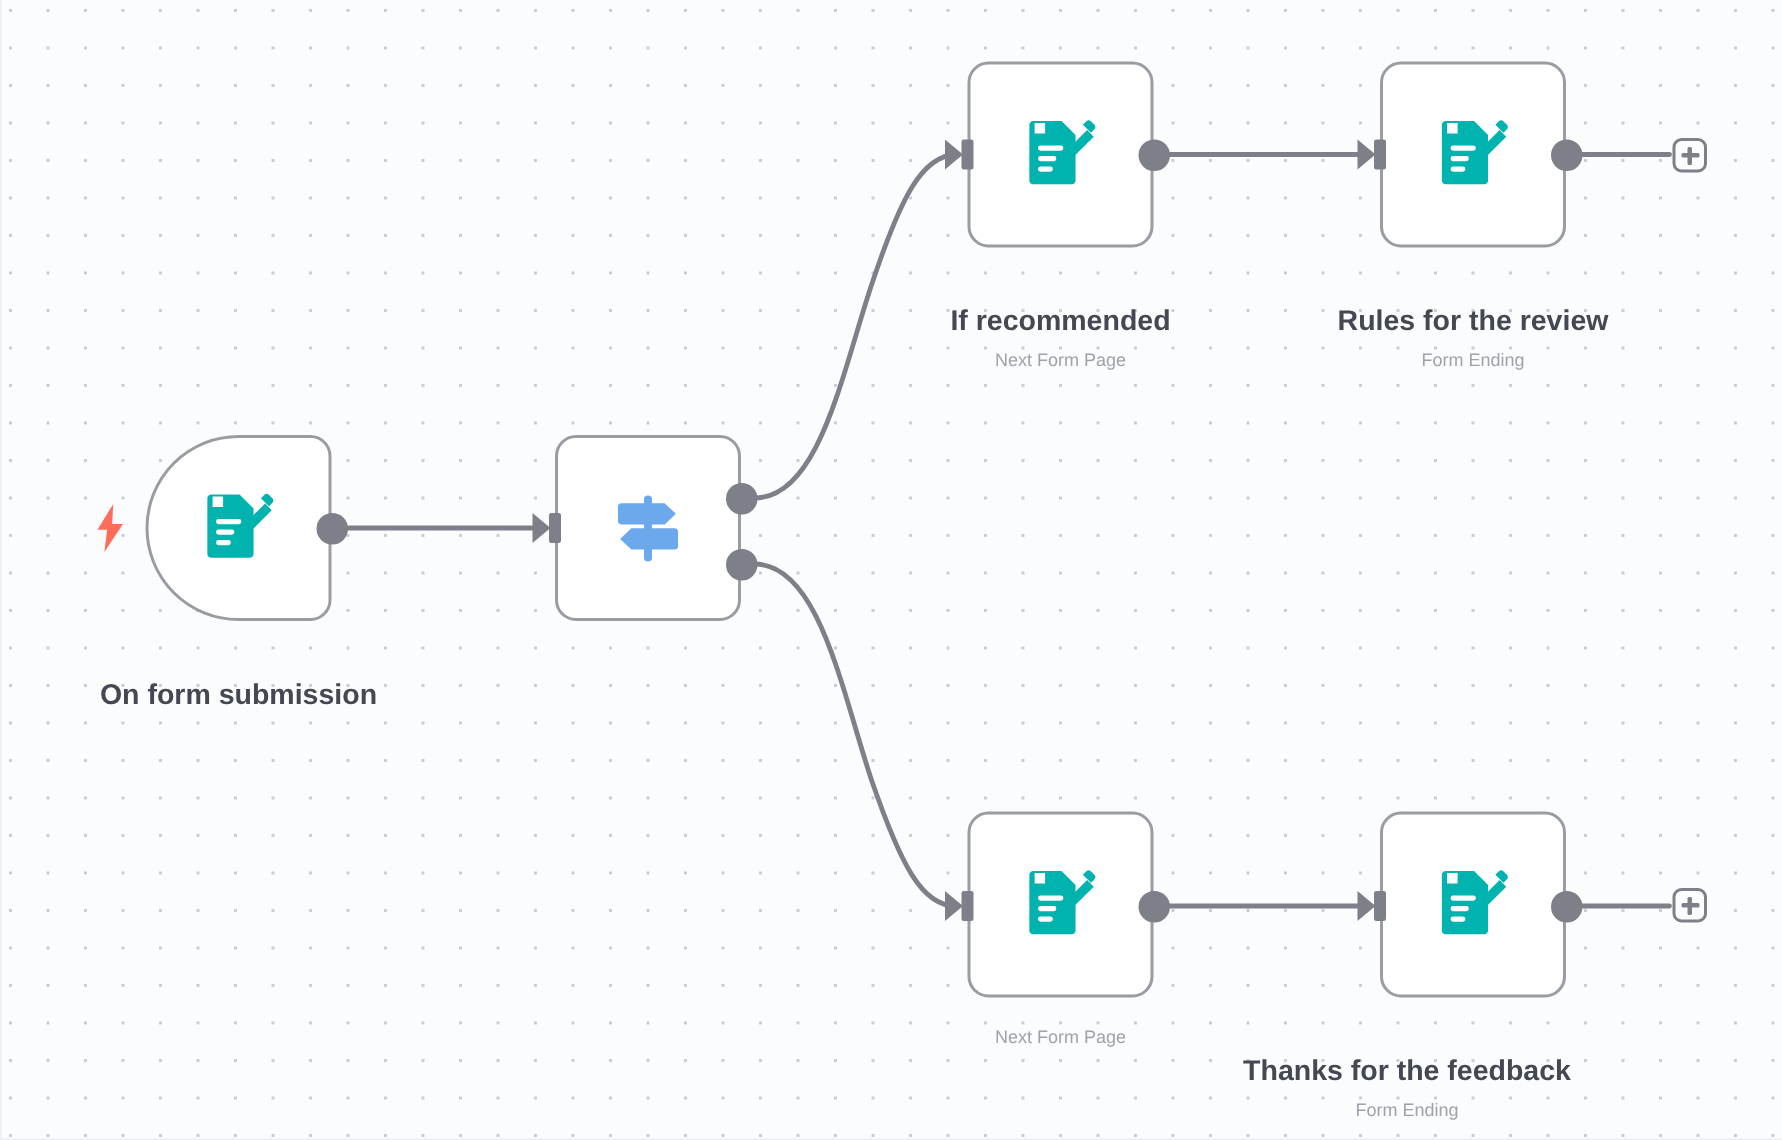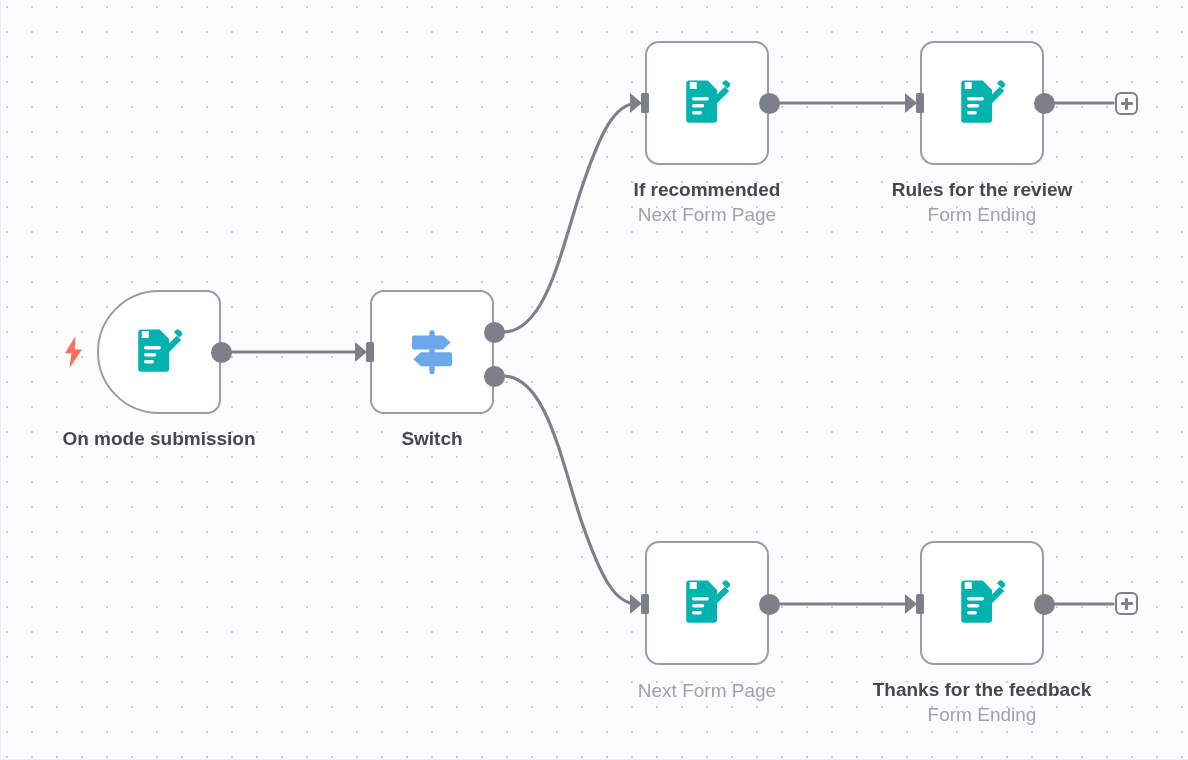--- a/index.html
+++ b/index.html
@@ -54,23 +54,24 @@
     text-align: center;
     z-index: 6;
     pointer-events: none;
   }
   .node-title {
     font-size: 19px;
     font-weight: bold;
     color: #444853;
     line-height: 24px;
     white-space: nowrap;
+    margin-top: 25px;
   }
   .node-subtitle {
-    font-size: 19px;
+    font-size: 12px;
     font-weight: normal;
     color: #9ea2ab;
     line-height: 20px;
     white-space: nowrap;
     margin-top: 3px;
   }
 
   
   .out-port {
     position: absolute;
@@ -157,38 +158,37 @@
       </g>
       <path fill="#ffffff" d="M18.2 6.35l.95.95-6.4 6.4-.95-.95z" opacity="0.0"></path>
       <path fill="#00b3af" d="M18.4 3.5l2.3 2.3 1.0-1.0c.35-.35.35-.92 0-1.27l-1.03-1.03c-.35-.35-.92-.35-1.27 0z"></path>
     </svg>
   </div>
   <div class="out-port" style="left:210px; top:342px;"></div>
   <svg class="bolt" style="left:62px; top:336px;" viewBox="0 0 22 32" xmlns="http://www.w3.org/2000/svg">
     <path fill="#ff6d5a" d="M12.5 0 L2 17.2 h6.4 L6.6 32 L19 13.4 h-7.2 z"></path>
   </svg>
   <div class="node-label" style="left:26px; top:427px; width:264px;">
-    <div class="node-title">On mode submission</div>
+    <div class="node-title">On form submission</div>
   </div>
 
   <svg class="in-port" style="left:352px; top:339px;" viewBox="0 0 24 26" xmlns="http://www.w3.org/2000/svg">
     <path fill="#7d8088" d="M2 3 L14 13 L2 23 Z"></path>
     <rect x="13" y="3" width="8" height="20" rx="1.5" fill="#7d8088"></rect>
   </svg>
   <div class="node" style="left:369px; top:290px; width:124px; height:124px;">
     <svg class="node-icon switch-icon" viewBox="0 0 24 24" xmlns="http://www.w3.org/2000/svg">
       <rect x="10.9" y="3.0" width="2.2" height="18.2" rx="1" fill="#6ca9ec"></rect>
       <path fill="#6ca9ec" d="M4.6 5.2h12.0l3.1 2.9-3.1 2.9H4.6c-.5 0-.9-.4-.9-.9V6.1c0-.5.4-.9.9-.9z"></path>
       <path fill="#6ca9ec" d="M19.4 12.1H7.4l-3.1 2.9 3.1 2.9h12.0c.5 0 .9-.4.9-.9V13c0-.5-.4-.9-.9-.9z"></path>
     </svg>
   </div>
   <div class="out-port" style="left:483px; top:322px;"></div>
   <div class="out-port" style="left:483px; top:366px;"></div>
   <div class="node-label" style="left:301px; top:427px; width:260px;">
-    <div class="node-title">Switch</div>
   </div>
 
   <svg class="in-port" style="left:627px; top:90px;" viewBox="0 0 24 26" xmlns="http://www.w3.org/2000/svg">
     <path fill="#7d8088" d="M2 3 L14 13 L2 23 Z"></path>
     <rect x="13" y="3" width="8" height="20" rx="1.5" fill="#7d8088"></rect>
   </svg>
   <div class="node" style="left:644px; top:41px; width:124px; height:124px;">
     <svg class="node-icon" viewBox="0 0 24 24" xmlns="http://www.w3.org/2000/svg">
       <path fill="#00b3af" d="M4.2 2.4h8.1l4.0 4.0v13.0c0 .6-.5 1.1-1.1 1.1H4.2c-.6 0-1.1-.5-1.1-1.1V3.5c0-.6.5-1.1 1.1-1.1z"></path>
       <path fill="#ffffff" d="M4.6 3.0h3.0v3.0h-3.0z"></path>
@@ -271,18 +271,18 @@
       </g>
       <path fill="#00b3af" d="M19.6 5.0l1.9 1.9-8.2 8.2-2.5.6.6-2.5z"></path>
       <path fill="#00b3af" d="M18.4 3.5l2.3 2.3 1.0-1.0c.35-.35.35-.92 0-1.27l-1.03-1.03c-.35-.35-.92-.35-1.27 0z"></path>
     </svg>
   </div>
   <div class="out-port" style="left:1033px; top:594px;"></div>
   <div class="plus-btn" style="left:1114px; top:592px;">
     <span class="bar-h"></span>
     <span class="bar-v"></span>
   </div>
-  <div class="node-label" style="left:851px; top:678px; width:260px;text-align:center;">
+  <div class="node-label" style="left:807px; top:678px; width:260px;text-align:center;">
     <div class="node-title">Thanks for the feedback</div>
     <div class="node-subtitle">Form Ending</div>
   </div>
 
 </div>
 
 </body></html>

